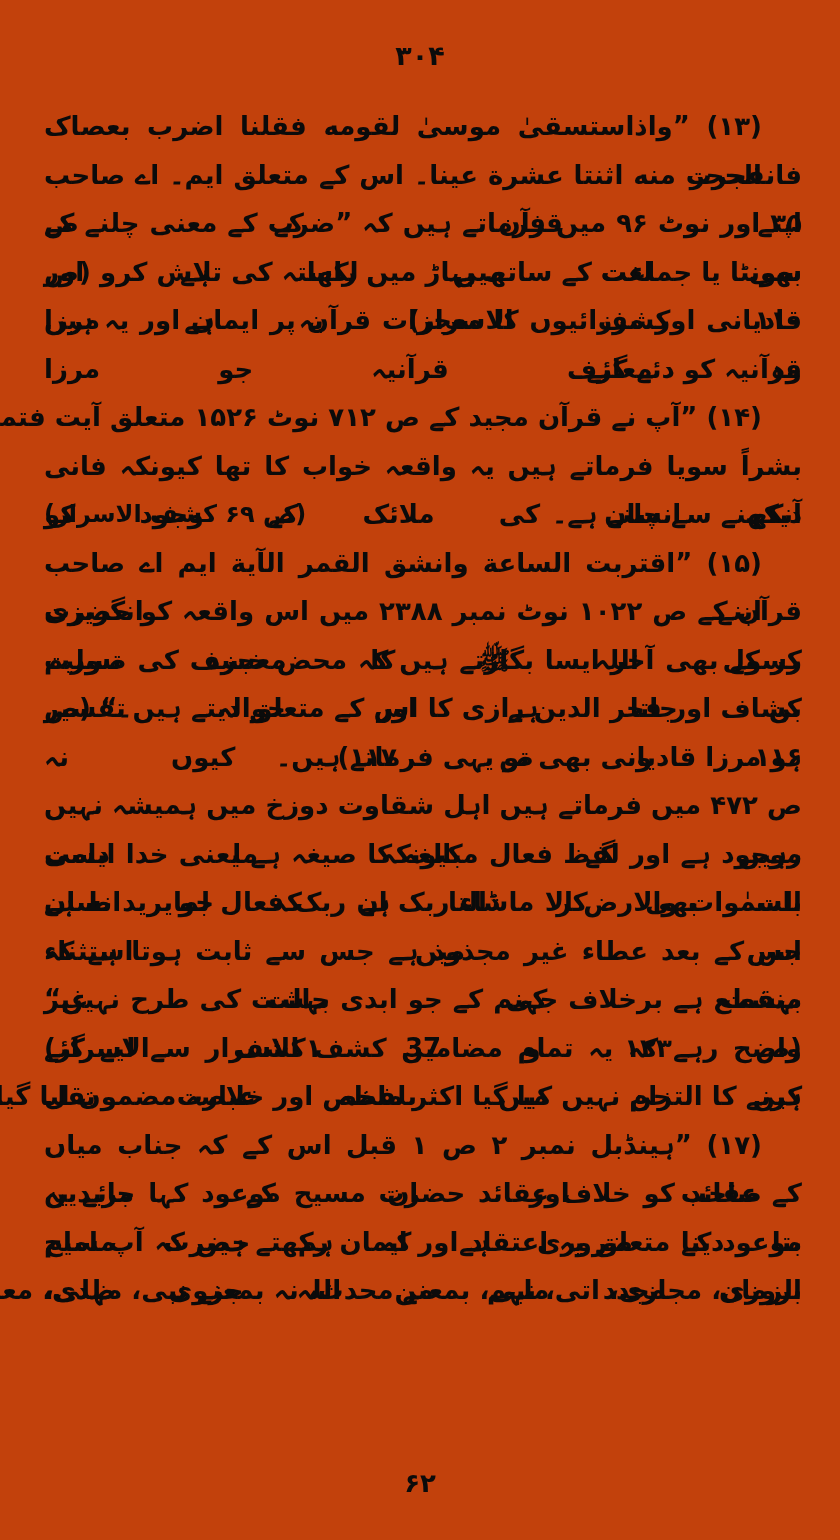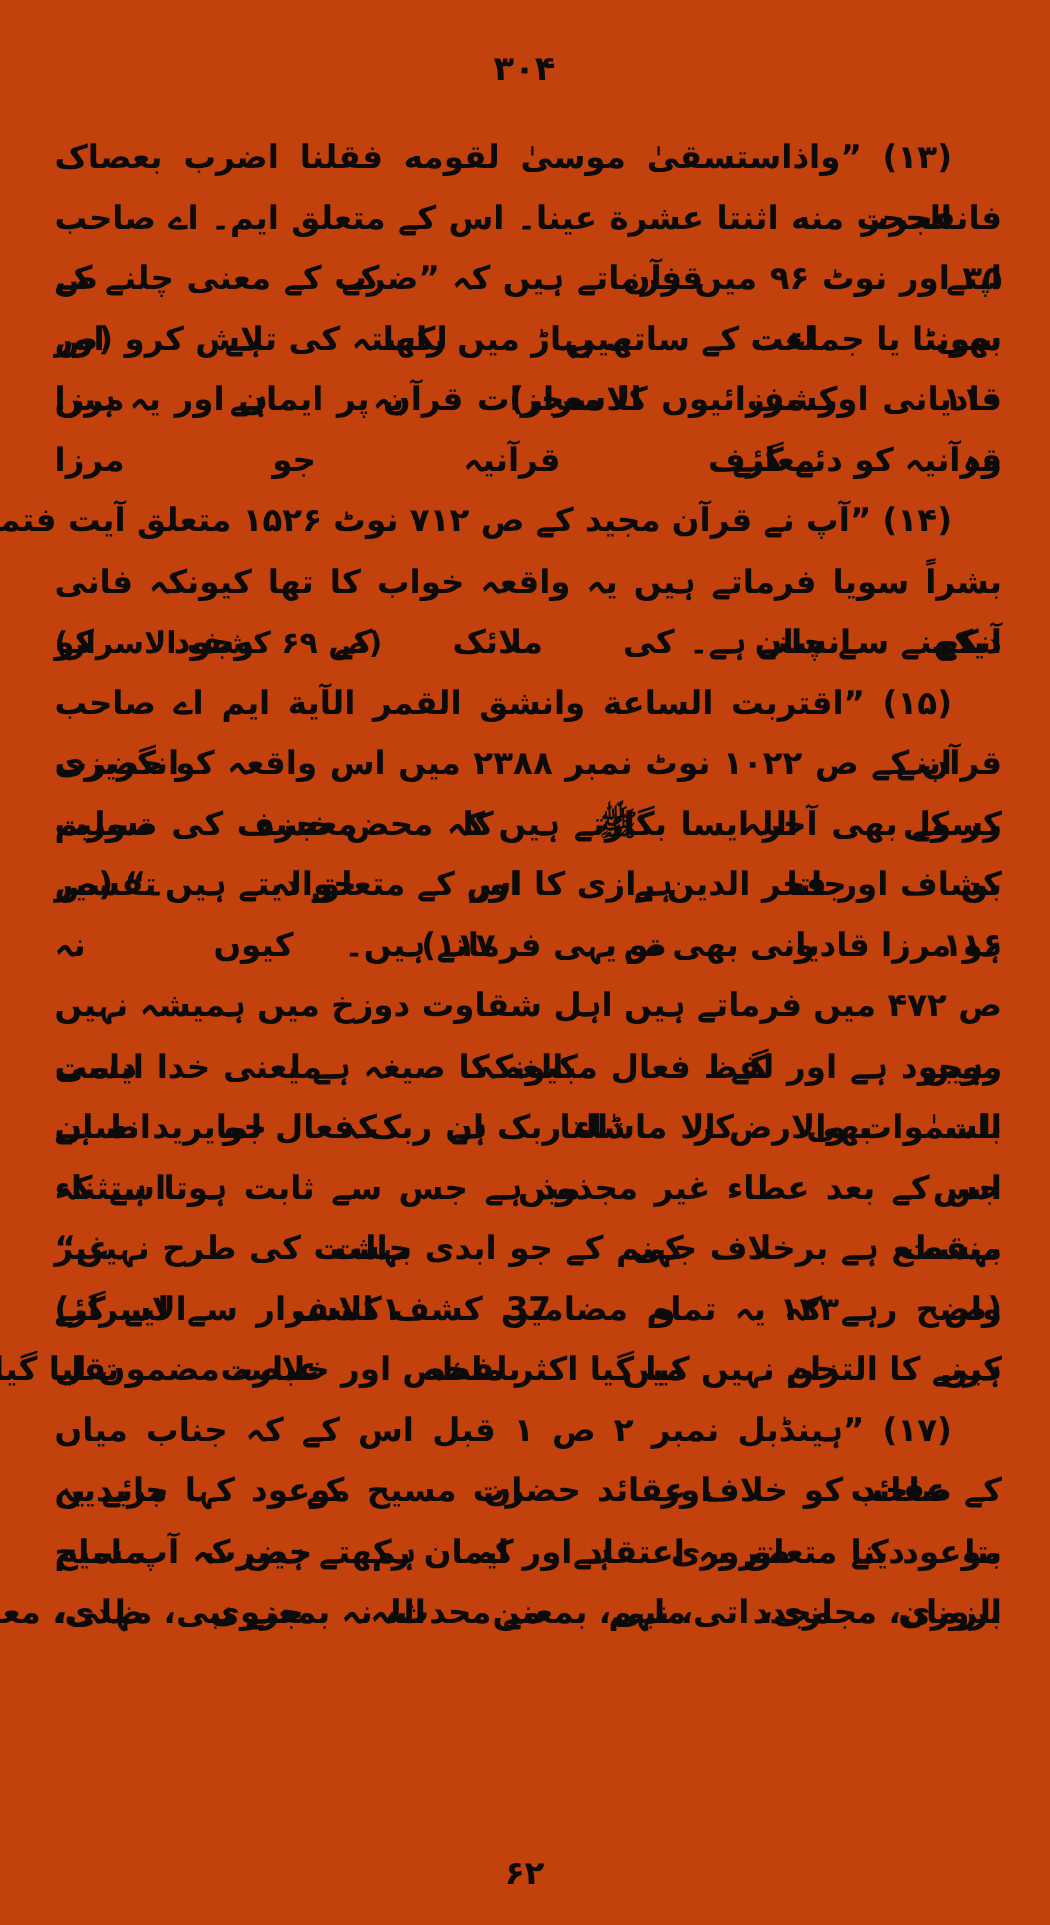--- a/index.html
+++ b/index.html
@@ -59,21 +59,20 @@
     justify-content: space-between;
   }
   .line.split .cite { font-size: 24px; }
   .footer-num {
     position: absolute;
     top: 1468px; left: 0;
     width: 100%;
     text-align: center;
     font-size: 26px;
     font-weight: 700;
-    margin-top: 16px;
   }
 </style>
 </head>
 <body>
 
 <div class="page">
   <div class="header-num">۳۰۴</div>
 
   <main class="body-text">
       <div class="para">

